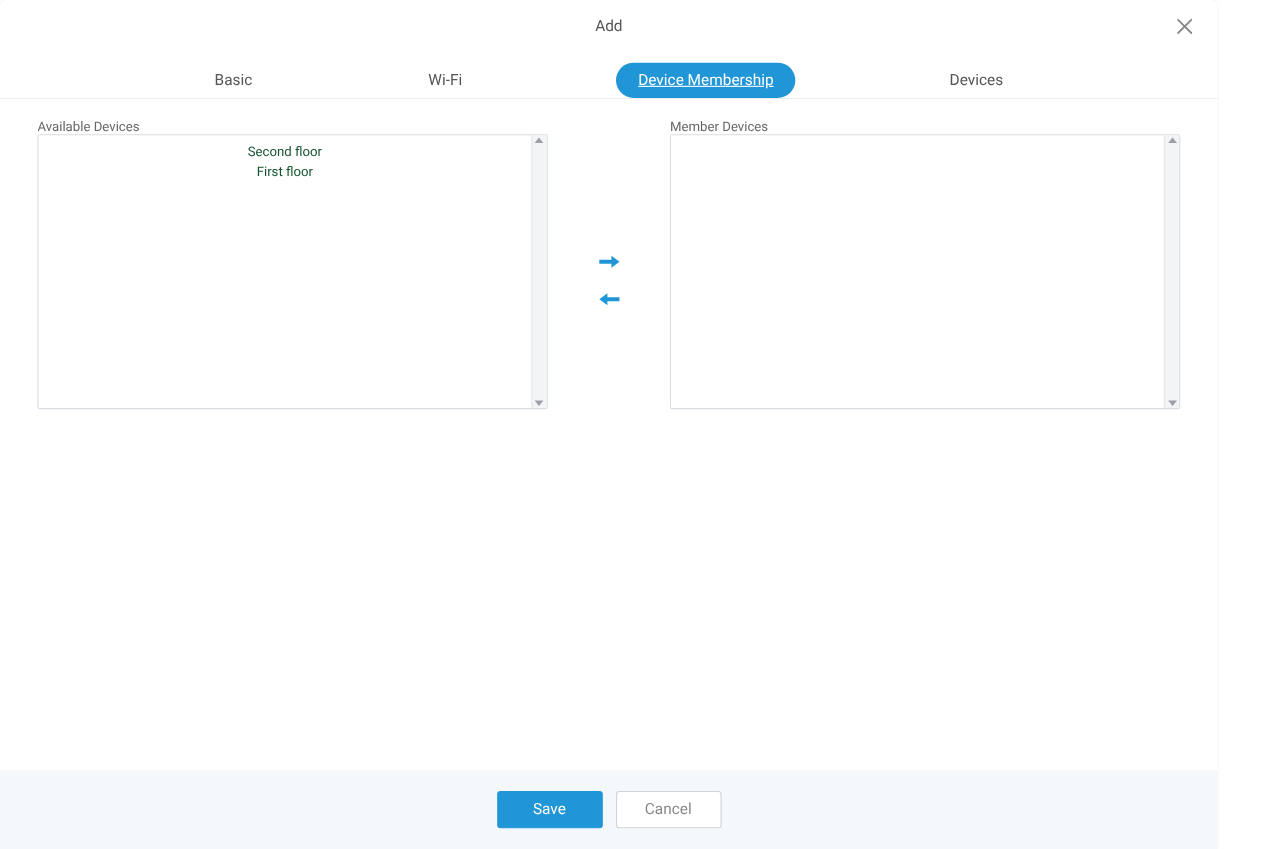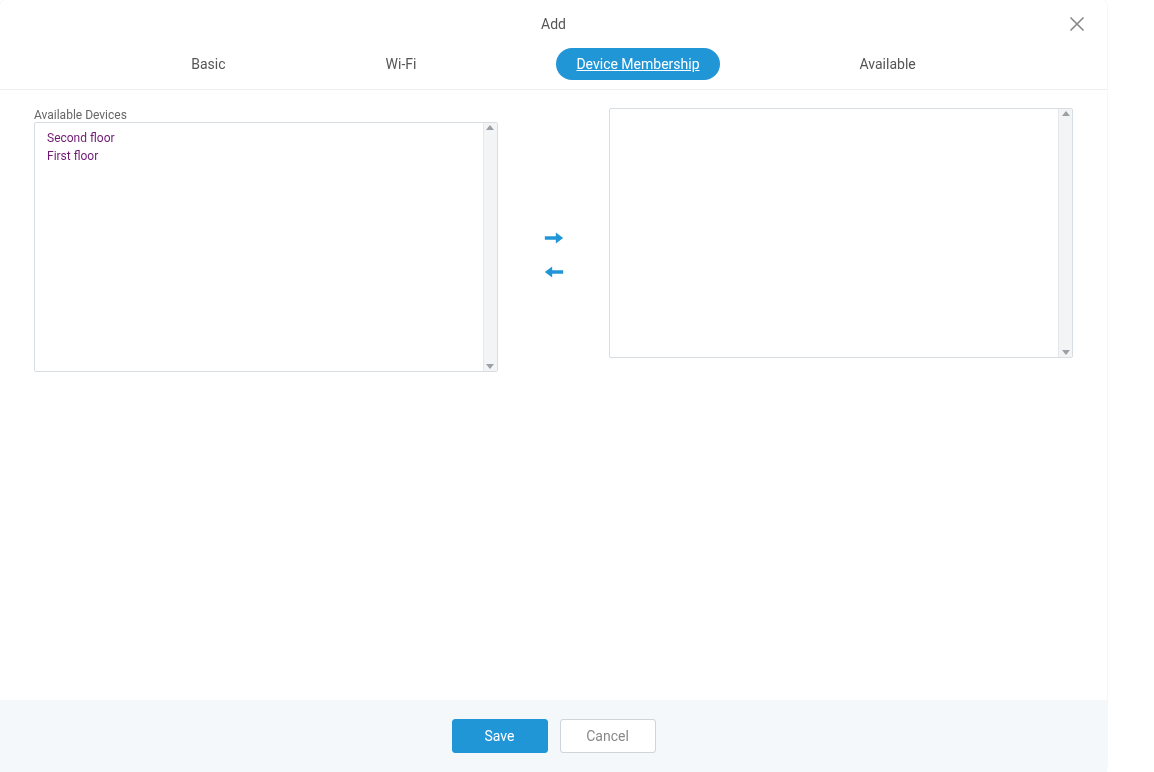--- a/index.html
+++ b/index.html
@@ -44,21 +44,21 @@
       display: flex;
       align-items: center;
       justify-content: center;
     }
     .close-btn svg { width: 18px; height: 18px; stroke: #888; stroke-width: 2.2; }
     .tabs {
       display: flex;
       justify-content: center;
       gap: 120px;
       height: 42px;
-      align-items: flex-start;
+      align-items: flex-end;
       border-bottom: 1px solid #eceff1;
     }
     .tab {
       font-size: 14px;
       color: #555;
       padding: 6px 20px;
       border-radius: 16px;
       cursor: pointer;
       line-height: 20px;
     }
@@ -96,24 +96,25 @@
       overflow: hidden;
       background: #fff;
     }
     .listbox-inner {
       position: absolute;
       top: 0; left: 0; right: 14px; bottom: 0;
       padding: 6px 0 0 0;
     }
     .listbox-item {
       font-size: 12px;
-      color: #701a75;
+      color: #14532d;
       padding: 1px 12px;
       cursor: pointer;
       line-height: 16px;
+      text-align: center;
     }
     
     .faux-scroll {
       position: absolute;
       right: 0; top: 0; bottom: 0;
       width: 14px;
       background: #f3f4f6;
       border-left: 1px solid #e5e7ea;
       display: flex;
       flex-direction: column;
@@ -191,21 +192,21 @@
             <path d="M4 4 L20 20 M20 4 L4 20" stroke-linecap="round"></path>
           </svg>
       </span>
     </div>
   </div>
 
   <div class="tabs">
     <div class="tab">Basic</div>
     <div class="tab">Wi-Fi</div>
     <div class="tab active">Device Membership</div>
-    <div class="tab">Available</div>
+    <div class="tab">Devices</div>
   </div>
 
   <div class="content">
     <div class="transfer-row">
 
       <div class="panel">
         <div class="panel-label">Available Devices</div>
         <div class="listbox">
           <div class="listbox-inner">
             <div class="listbox-item">Second floor</div>
@@ -229,20 +230,21 @@
         <div class="arrow-btn">
           <span>
             <svg viewBox="0 0 24 18">
                 <path d="M22 7 H10 V3 L2 9 L10 15 V11 H22 Z" fill="#2196d6"></path>
               </svg>
           </span>
         </div>
       </div>
 
       <div class="panel">
+        <div class="panel-label">Member Devices</div>
         <div class="listbox">
           <div class="listbox-inner"></div>
           <div class="faux-scroll">
             <div class="arrow up"></div>
             <div class="arrow down"></div>
           </div>
         </div>
       </div>
 
     </div>

